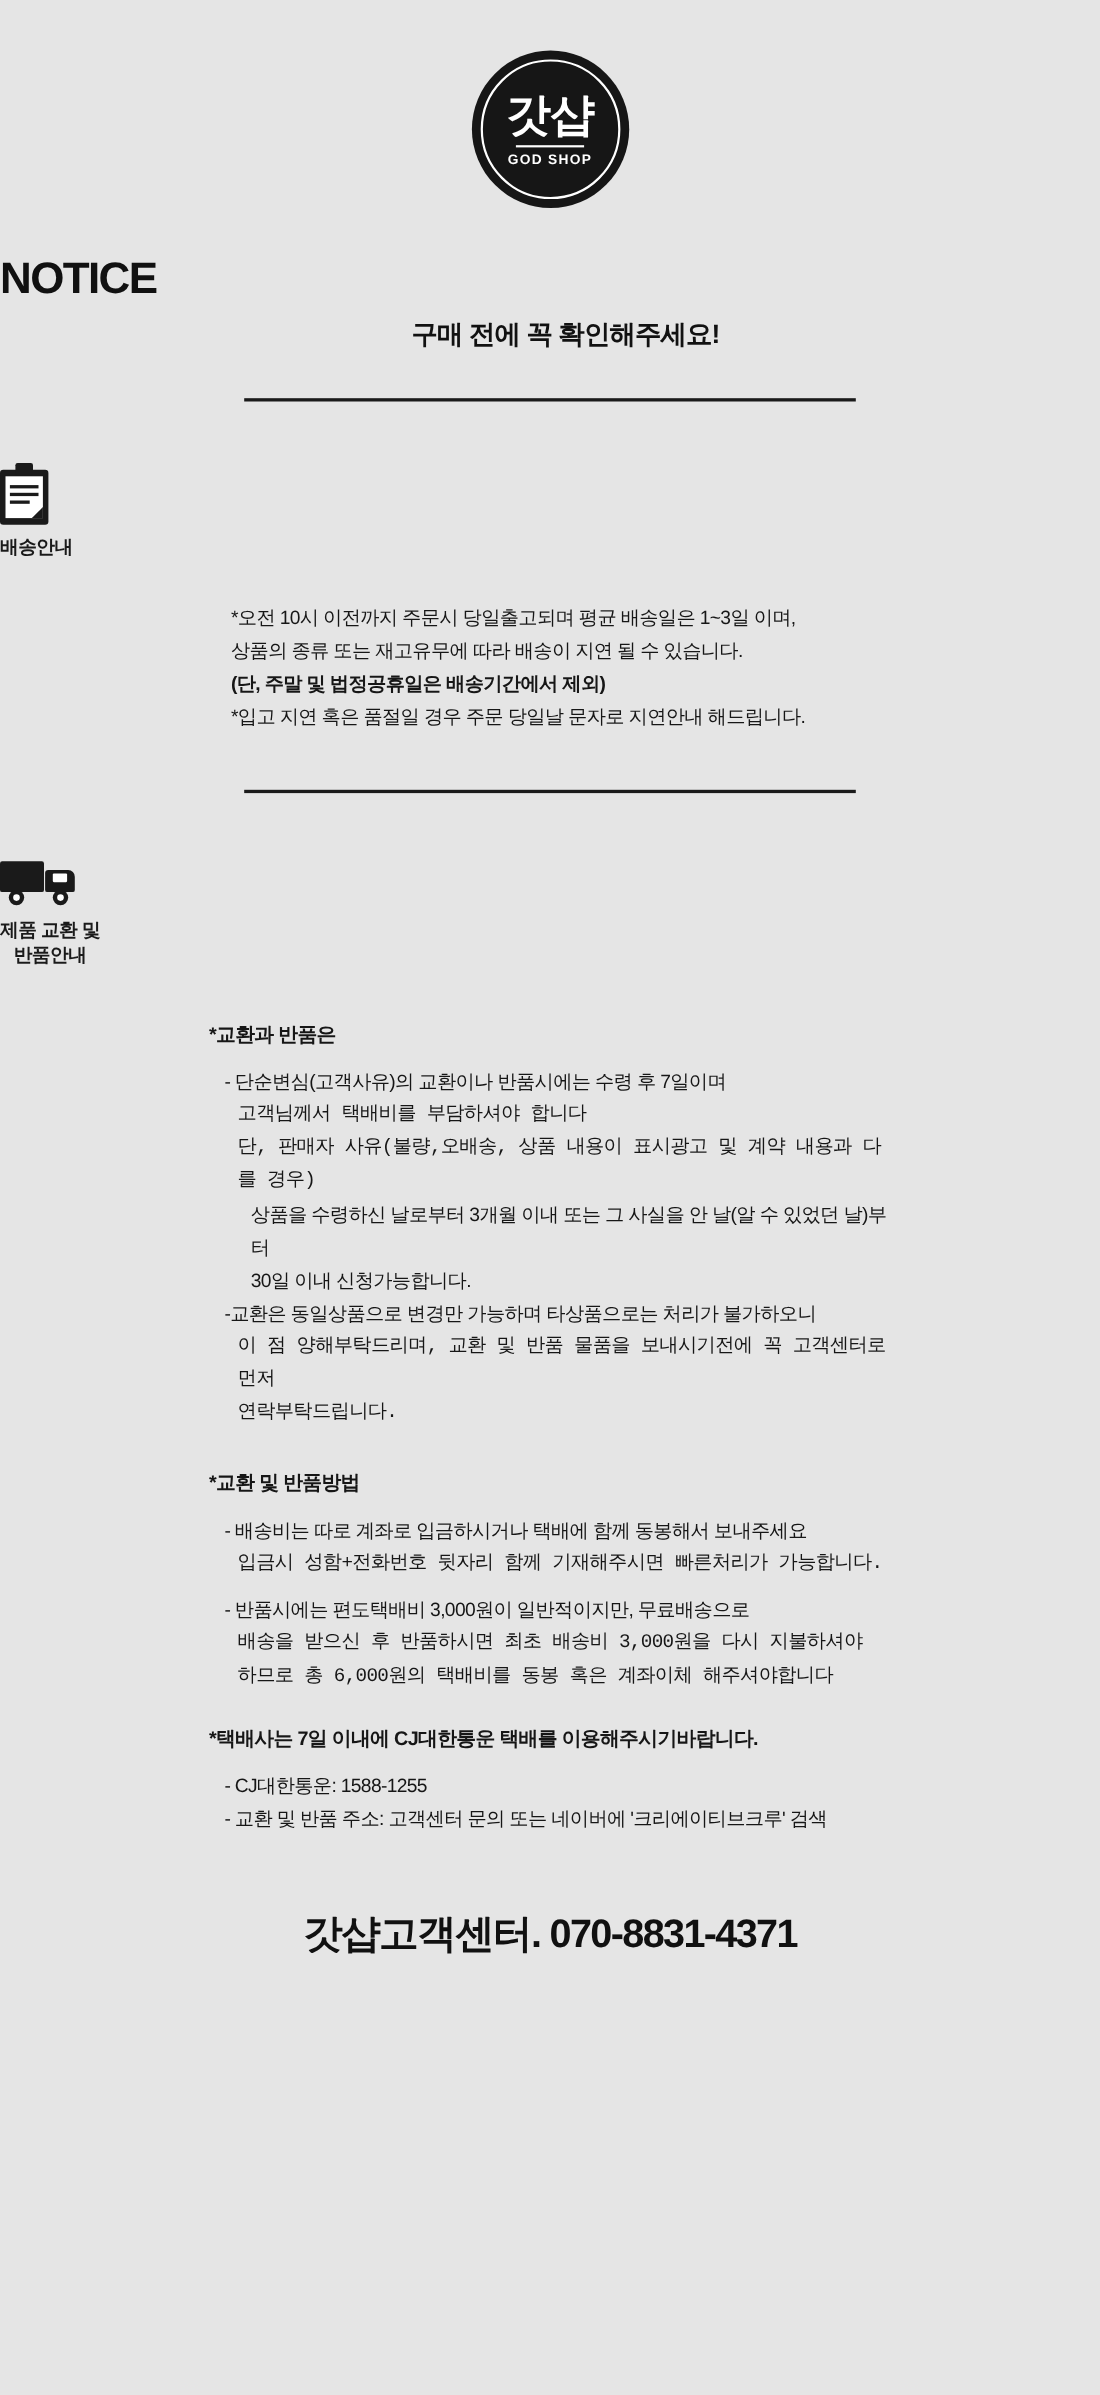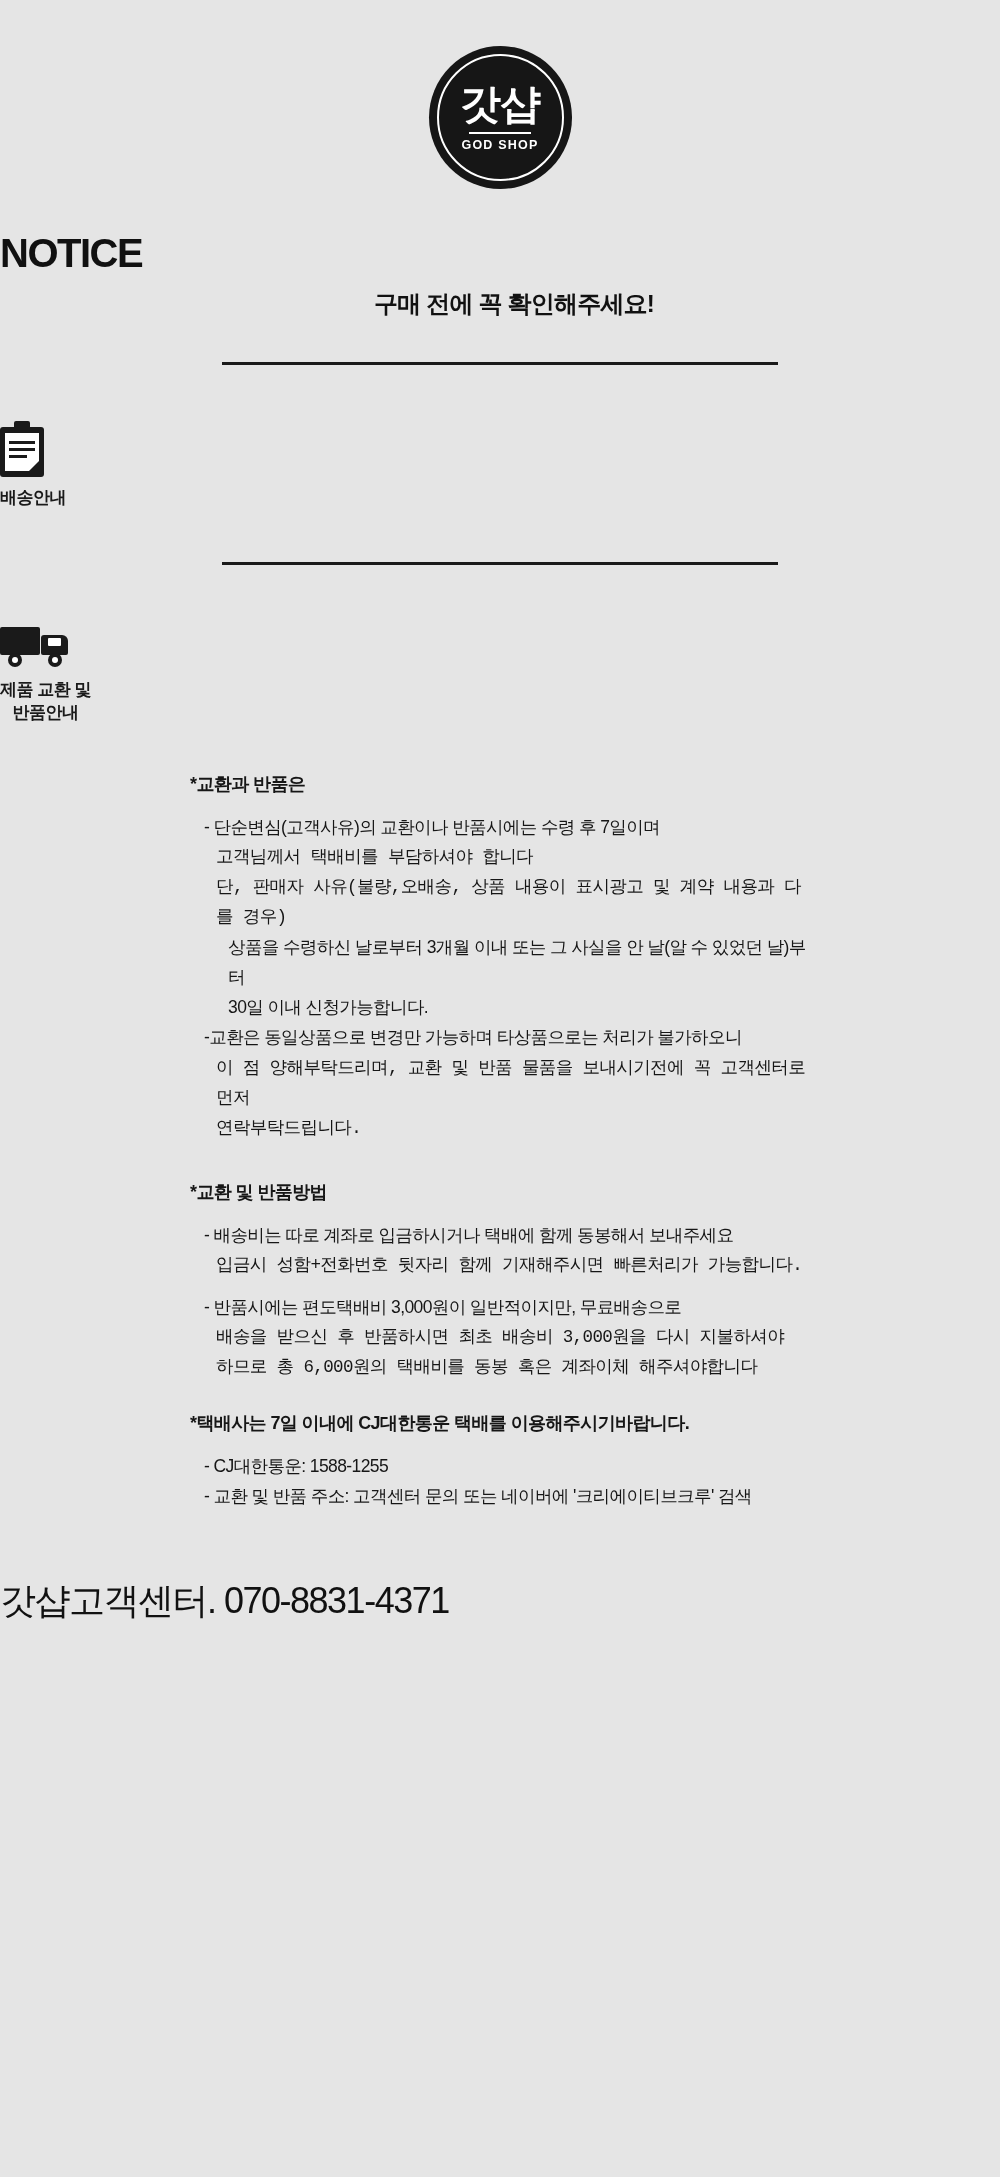--- a/index.html
+++ b/index.html
@@ -241,22 +241,23 @@
 
   .sub-head {
     font-weight: bold;
     font-size: 18px;
     letter-spacing: -0.6px;
   }
 
   
   .footer {
     margin-top: 66px;
+    text-align: center;
     font-size: 36px;
-    font-weight: normal;
+    font-weight: bold;
     letter-spacing: -1.5px;
     color: #111111;
   }
 </style>
 </head>
 <body>
 
 <div class="page">
 
   <div class="logo-wrap">
@@ -278,20 +279,26 @@
       <div class="paper"></div>
       <div class="clip"></div>
       <div class="line l1"></div>
       <div class="line l2"></div>
       <div class="line l3"></div>
       <div class="corner"></div>
     </div>
     <div class="icon-caption">배송안내</div>
   </div>
 
+  <div class="body-block shipping">
+    <div class="line">*오전 10시 이전까지 주문시 당일출고되며 평균 배송일은 1~3일 이며,</div>
+    <div class="line">상품의 종류 또는 재고유무에 따라 배송이 지연 될 수 있습니다.</div>
+    <div class="line bold">(단, 주말 및 법정공휴일은 배송기간에서 제외)</div>
+    <div class="line">*입고 지연 혹은 품절일 경우 주문 당일날 문자로 지연안내 해드립니다.</div>
+  </div>
 
   <div class="rule second"></div>
 
   <div class="section-icon">
     <div class="truck">
       <div class="speed s1"></div>
       <div class="speed s2"></div>
       <div class="body"></div>
       <div class="cab"></div>
       <div class="cab-window"></div>

